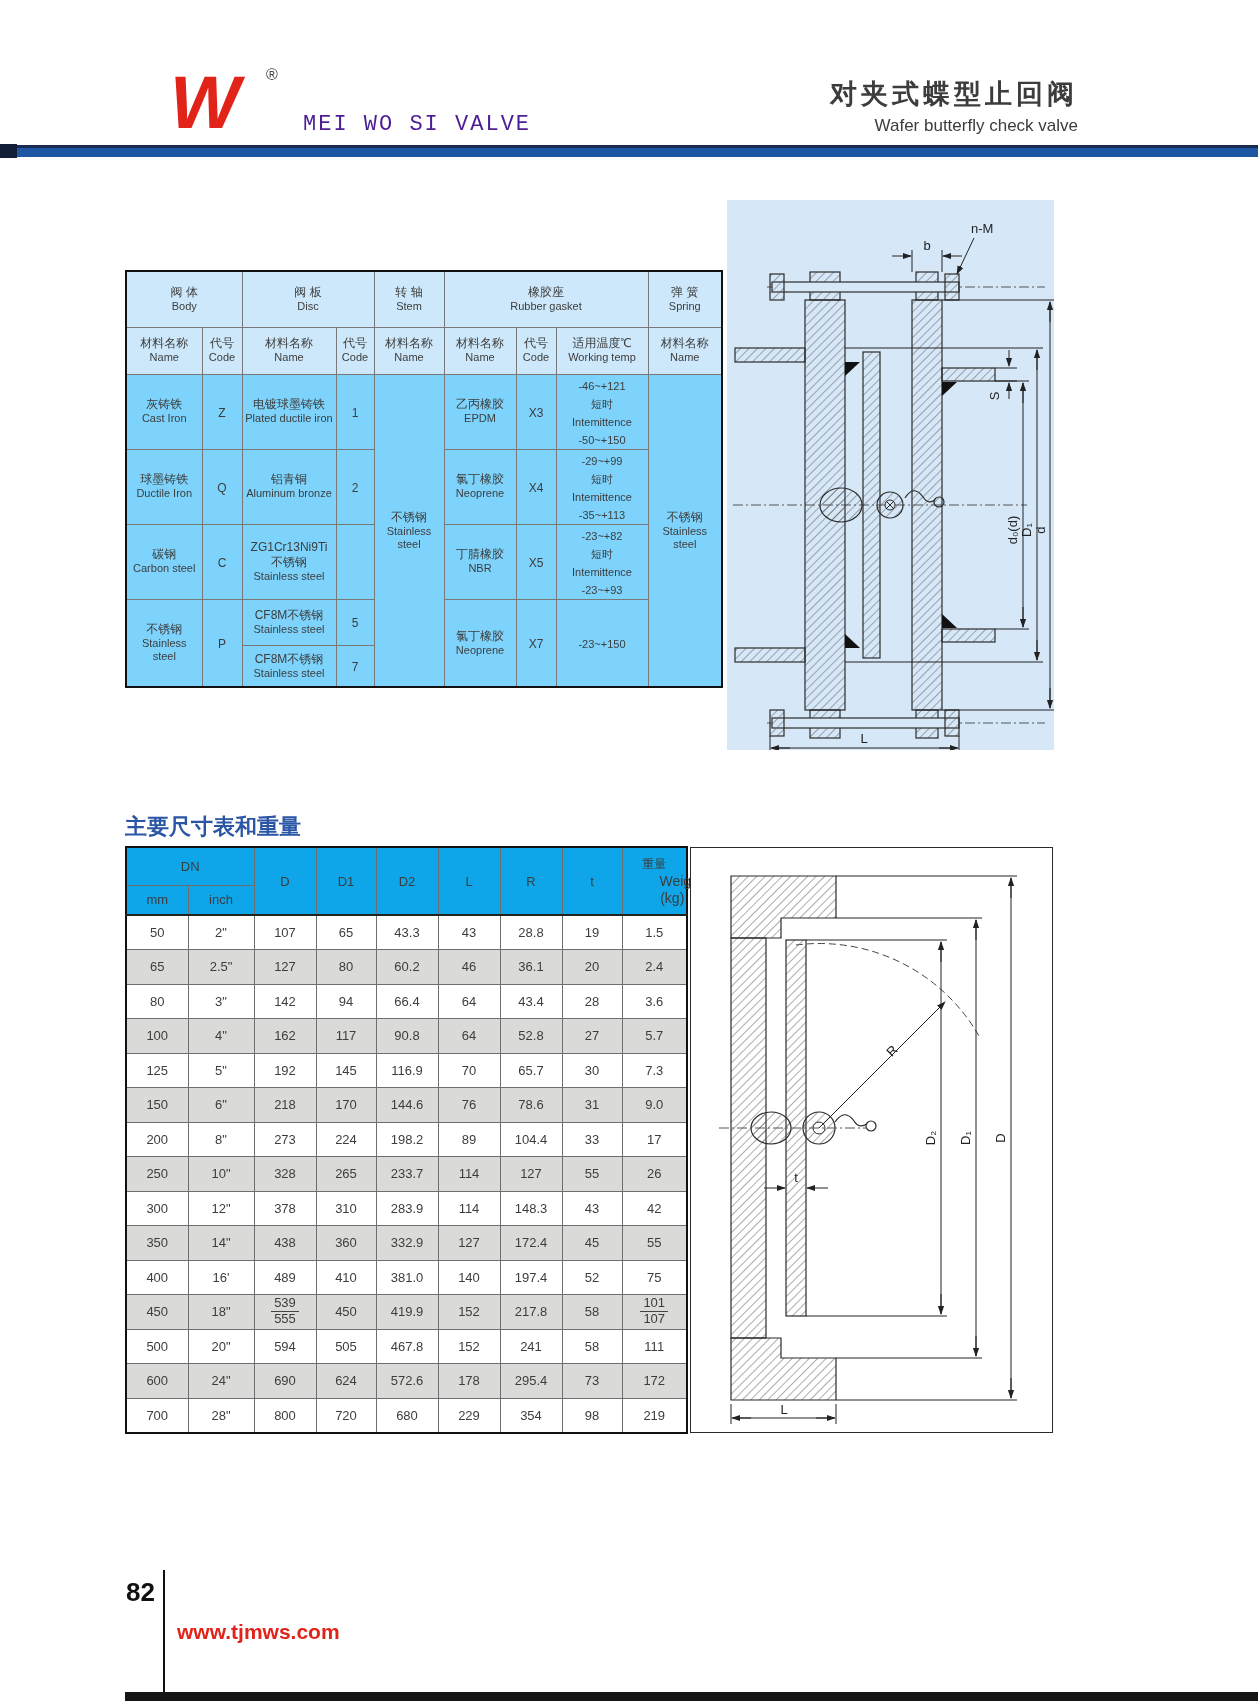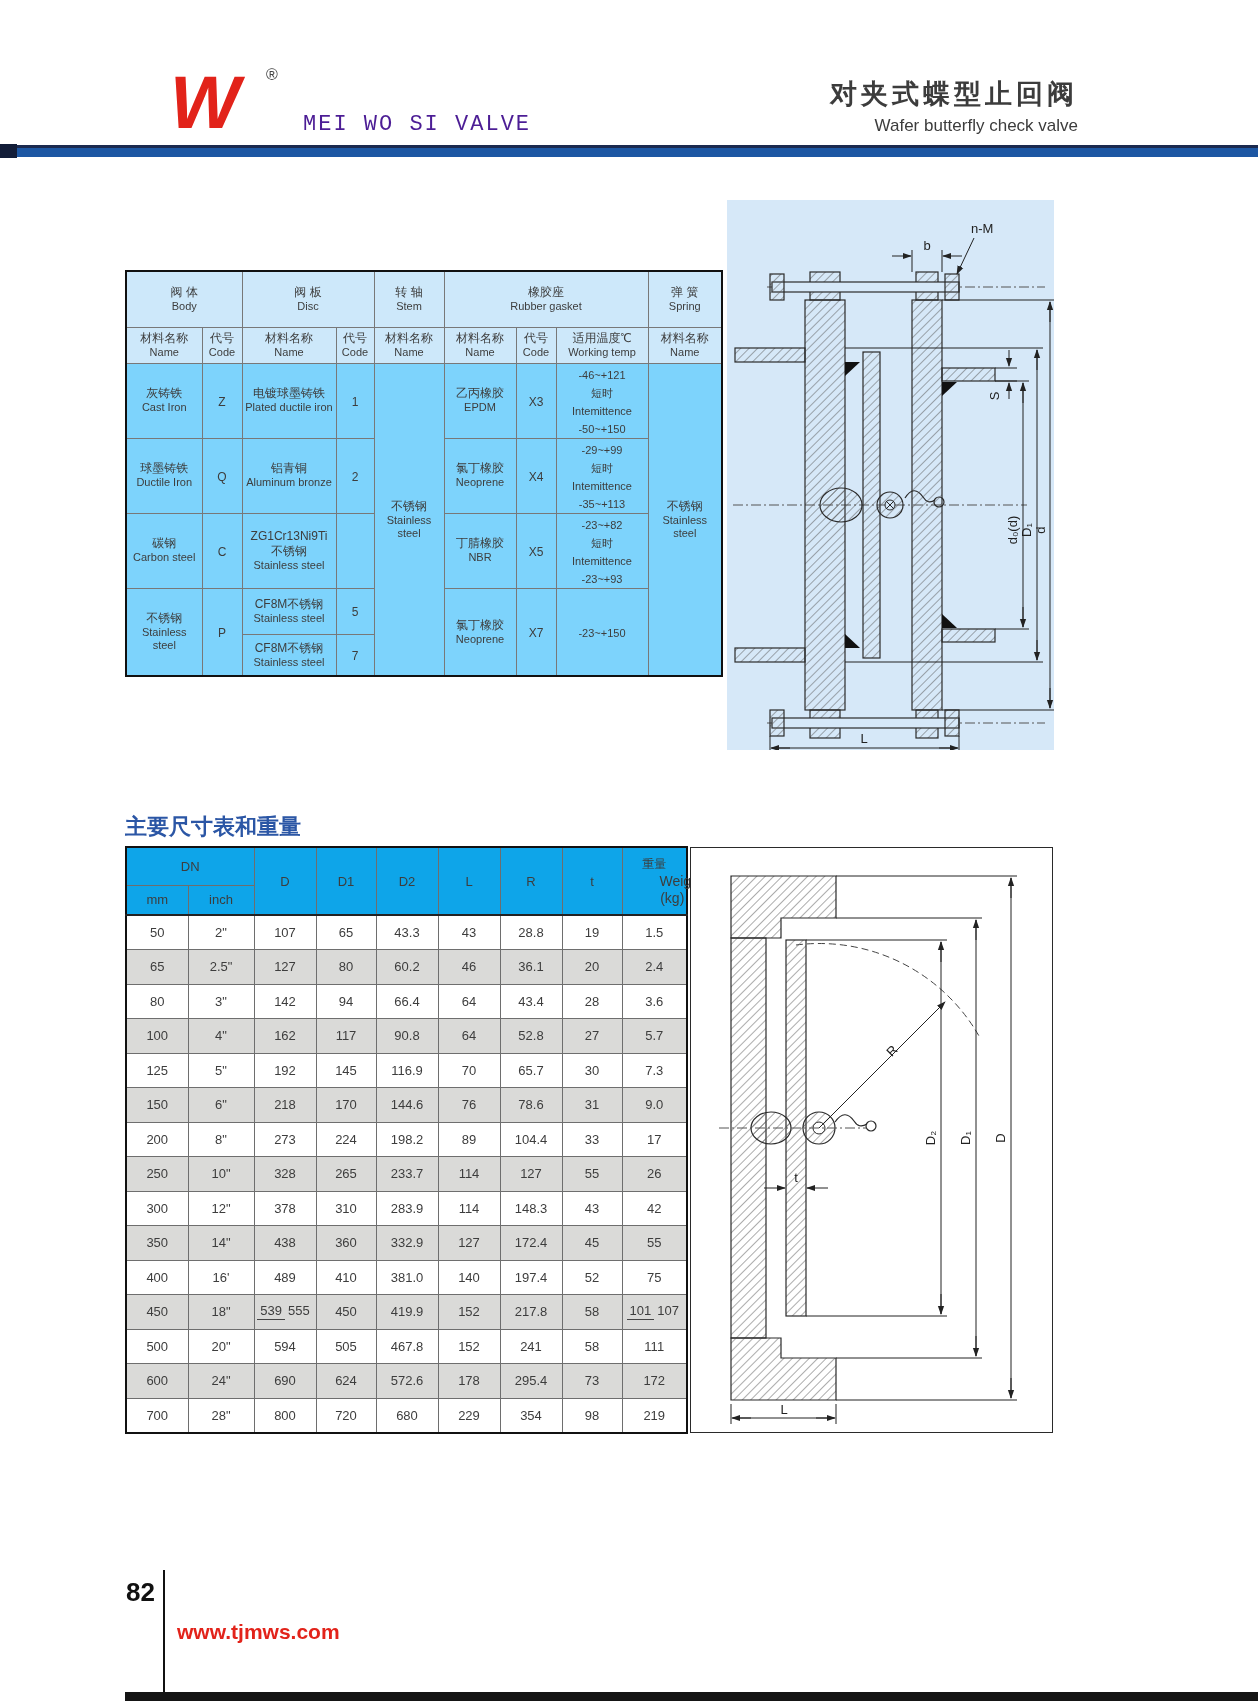--- a/index.html
+++ b/index.html
@@ -27,34 +27,34 @@
   .mat-table{position:absolute;left:125px;top:270px;width:596px;border:2px solid #111;
              table-layout:fixed;}
   .mat-table th,.mat-table td{border:1px solid #787878;text-align:center;vertical-align:middle;
              padding:1px 2px;font-weight:normal;}
   .mat-table th{background:#cde8fa;}
   .mat-table td{background:#7dd3fc;}
   .cn{display:block;font-size:12px;color:#3d3d3d;white-space:pre-line;line-height:1.25;}
   .en{display:block;font-size:11px;color:#3d3d3d;line-height:1.2;}
   .temp{font-size:11px;color:#3d3d3d;white-space:pre-line;line-height:1.3;}
   .code{font-size:12px;color:#3d3d3d;}
-  tr.h1{height:56px;} tr.h2{height:36px;}
+  tr.h1{height:56px;} tr.h2{height:47px;}
   tr.r1{height:70px;} tr.r2{height:66px;} tr.r3{height:62px;} tr.r4{height:46px;} tr.r5{height:42px;}
   
   .dim-table{position:absolute;left:125px;top:846px;width:561px;border:2px solid #111;
              table-layout:fixed;}
   .dim-table th,.dim-table td{border:1px solid #6e6e6e;text-align:center;vertical-align:middle;
              font-size:13px;color:#3d3d3d;font-weight:normal;}
   .dim-table thead th{background:#0ea5e9;}
   .dim-table thead{border-bottom:2px solid #222;}
   .dim-table tr.hd1{height:38px;} .dim-table tr.hd2{height:30px;}
   .dim-table tbody tr{height:34.5px;background:#ffffff;}
   .dim-table tbody tr.alt{background:#dadad8;}
   .w-cn{display:block;font-size:12px;} .w-en{display:block;font-size:14px;line-height:1.15;padding-left:36px;}
-  .frac{display:inline-flex;line-height:1.15;vertical-align:middle;}
+  .frac{display:inline-flex;flex-direction:column;line-height:1.15;vertical-align:middle;}
   .frac .ft{border-bottom:1px solid #444;padding:0 3px;}
   .frac .fb{padding:0 3px;}
   
   .panel1{position:absolute;left:727px;top:200px;width:327px;height:550px;background:#d6e8f8;}
   .panel2{position:absolute;left:690px;top:847px;width:363px;height:586px;background:#ffffff;
           border:1px solid #2a2a2a;box-sizing:border-box;}
   
   .page-num{position:absolute;left:126px;top:1577px;font-size:26px;font-weight:bold;color:#111;}
   .foot-rule{position:absolute;left:163px;top:1570px;width:2px;height:131px;background:#111;}
   .website{position:absolute;left:177px;top:1620px;font-size:21px;font-weight:bold;color:#e2231a;}

